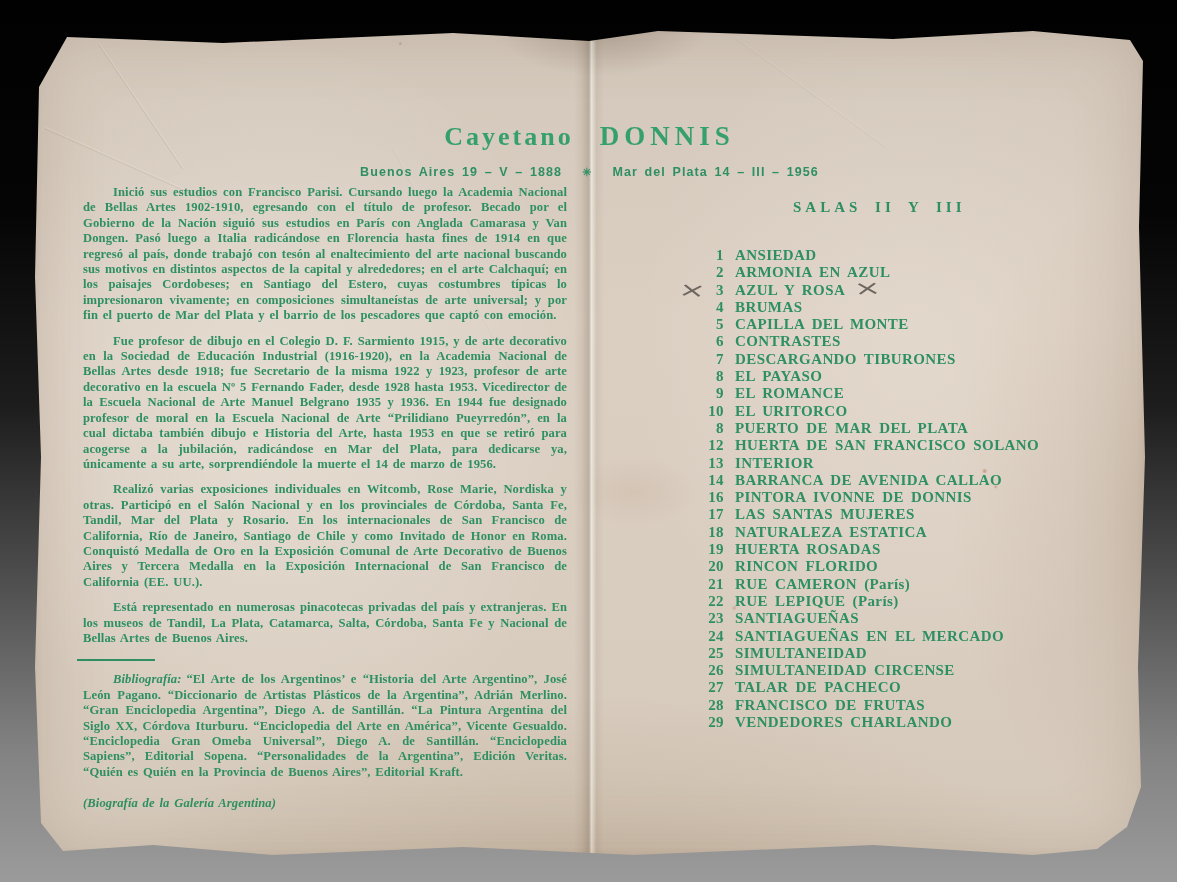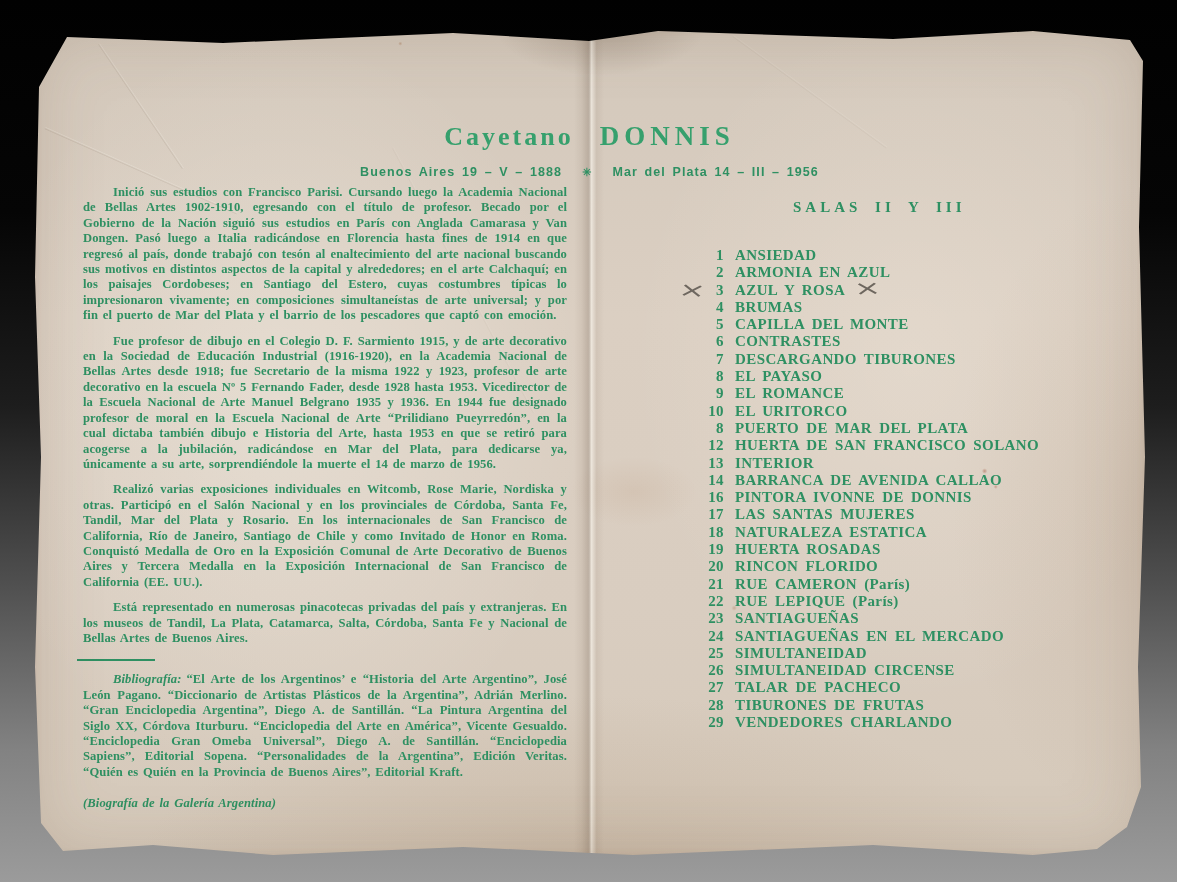--- a/index.html
+++ b/index.html
@@ -277,21 +277,21 @@
   </li>
           <li class="work">
 
     <span class="num">27</span>
     <span class="wtitle">TALAR DE PACHECO</span>
     <span class="xmark right">×</span>
   </li>
           <li class="work">
 
     <span class="num">28</span>
-    <span class="wtitle">TIBURONES DE FRUTAS</span>
+    <span class="wtitle">FRANCISCO DE FRUTAS</span>
     <span class="xmark right">×</span>
   </li>
           <li class="work">
 
     <span class="num">29</span>
     <span class="wtitle">VENDEDORES CHARLANDO</span>
     <span class="xmark right">×</span>
   </li>
         </ol>
     </section>

